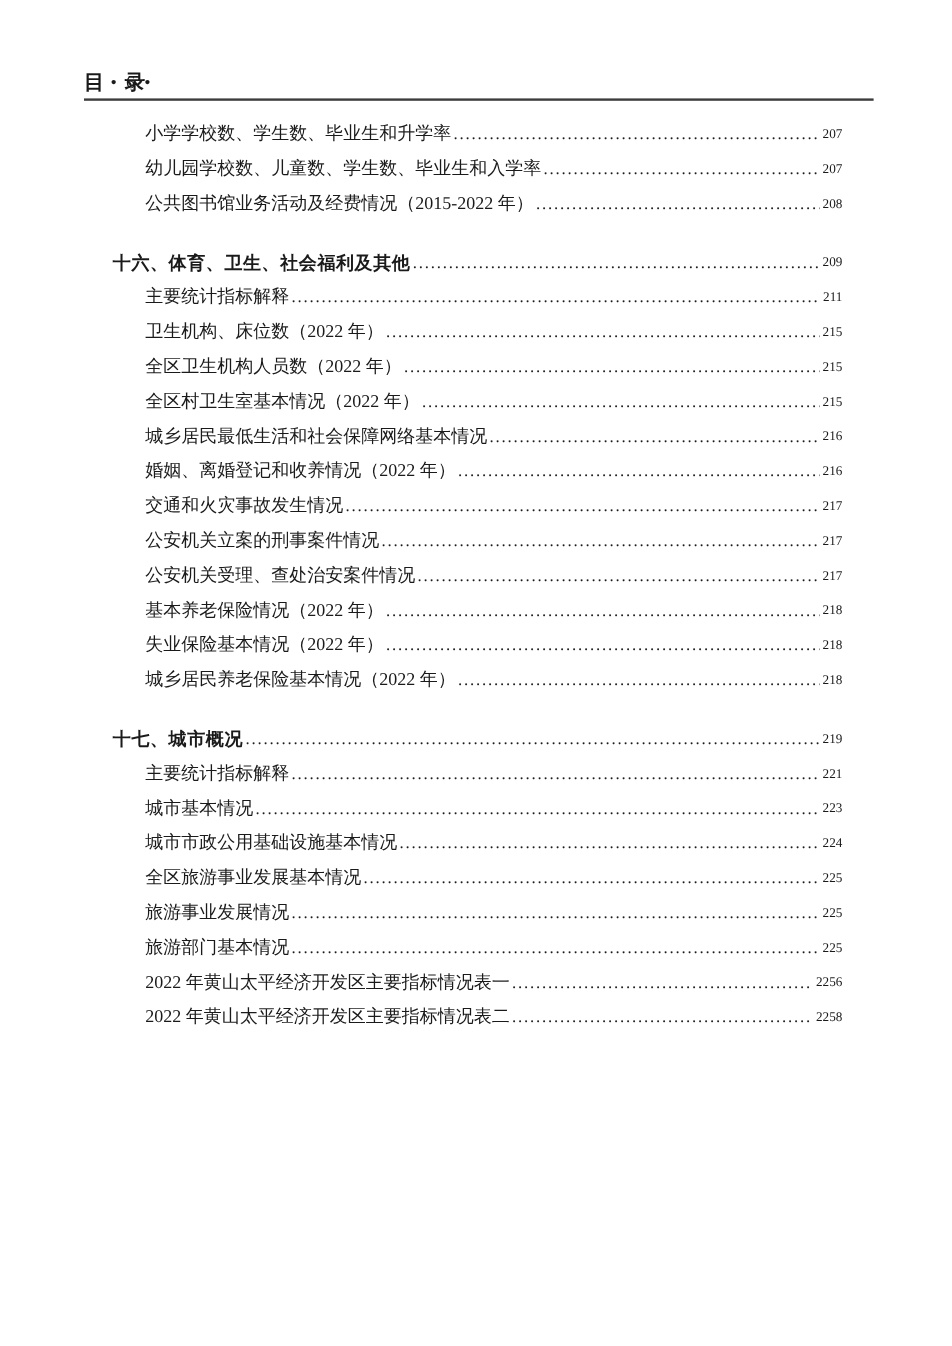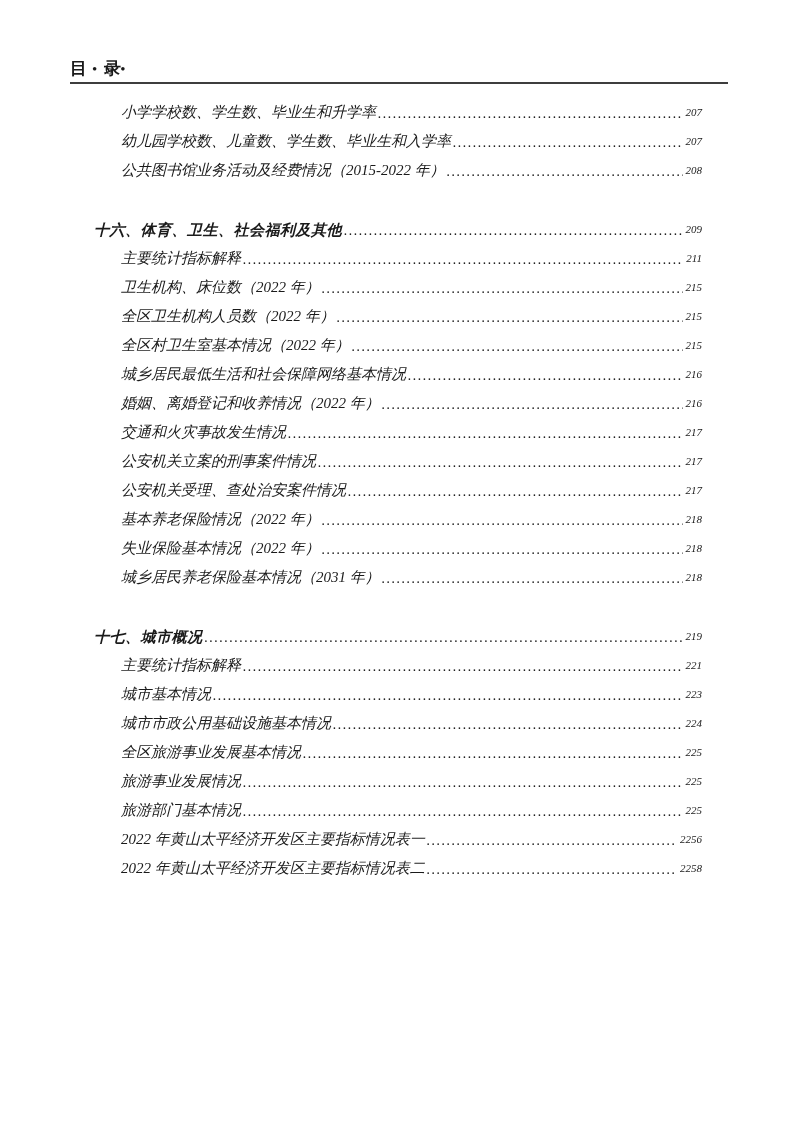--- a/index.html
+++ b/index.html
@@ -42,30 +42,29 @@
     font-weight: bold;
     line-height: 26px;
   }
   .toc {
     position: absolute;
     left: 70px;
     top: 98px;
     width: 658px;
   }
   .toc-block + .toc-block {
-    margin-top: 30px;
+    margin-top: 20px;
   }
   .toc-row {
     display: flex;
-    align-items: center;
+    align-items: flex-end;
     height: 29px;
     line-height: 29px;
     padding-right: 26px;
     box-sizing: border-box;
-    font-style: italic;
   }
   .toc-item {
     padding-left: 51px;
   }
   .toc-heading {
     padding-left: 24px;
   }
   .toc-heading .entry-title {
     font-family: "Liberation Sans", "DejaVu Sans", sans-serif;
     font-weight: bold;
@@ -179,21 +178,21 @@
           <span class="entry-title">基本养老保险情况（2022 年）</span>
           <span class="leader"></span>
           <span class="entry-page">218</span>
         </div>
         <div class="toc-row toc-item">
           <span class="entry-title">失业保险基本情况（2022 年）</span>
           <span class="leader"></span>
           <span class="entry-page">218</span>
         </div>
         <div class="toc-row toc-item">
-          <span class="entry-title">城乡居民养老保险基本情况（2031 年）</span>
+          <span class="entry-title">城乡居民养老保险基本情况（2022 年）</span>
           <span class="leader"></span>
           <span class="entry-page">218</span>
         </div>
       </section>
       <section class="toc-block">
         <div class="toc-row toc-heading">
           <span class="entry-title">十七、城市概况</span>
           <span class="leader"></span>
           <span class="entry-page">219</span>
         </div>

